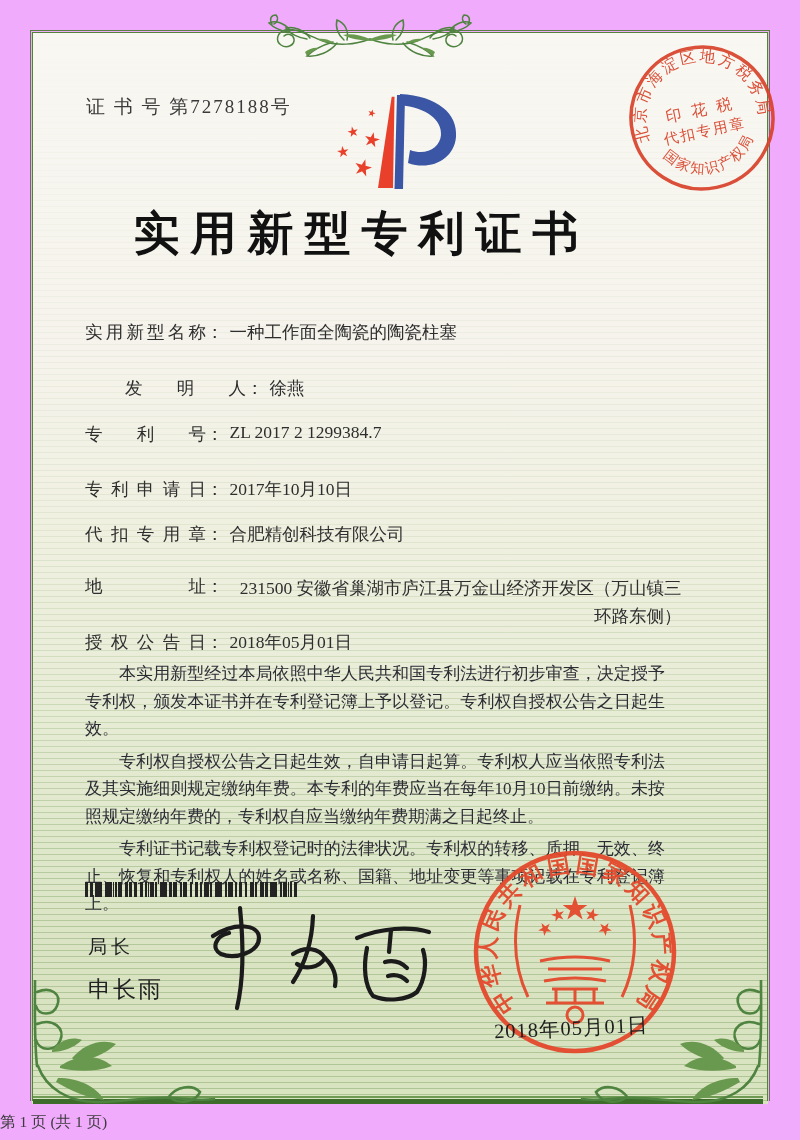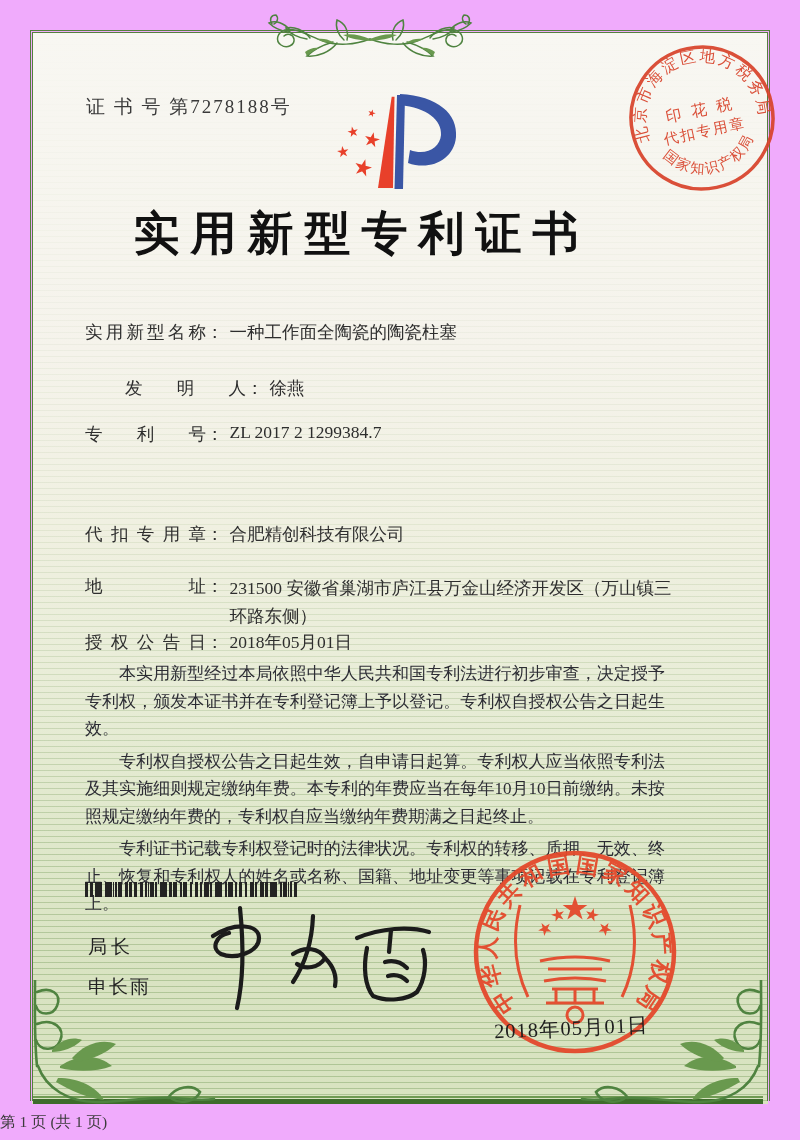--- a/index.html
+++ b/index.html
@@ -34,35 +34,35 @@
       rgba(0,0,0,0) 3px,#3e6c2c 3px,#3e6c2c 8px);
   }
   .abs{position:absolute;}
   .cert-no{left:86px; top:94px; font-size:19px; letter-spacing:2px; color:#3a3a3a;}
   .title{left:0; top:203px; width:723px; margin:0; text-align:center;
     font-size:46px; font-weight:700; letter-spacing:11px; color:#111;}
   .row{left:85px; width:640px; font-size:17.5px; white-space:nowrap;}
   .flabel{display:inline-block; width:121px; text-align:justify; text-align-last:justify;
     vertical-align:top;}
   .colon{vertical-align:top;}
-  .fval{margin-left:6px; vertical-align:top;}
+  .fval{margin-left:6px; vertical-align:top;text-align:right;}
   .addr .fval{display:inline-block; max-width:452px; white-space:normal; line-height:28px;}
   .grant-no{position:absolute; left:368px; top:0; white-space:nowrap;}
   .paras{left:85px; top:660px; width:580px; font-size:17px; line-height:27.5px;
     text-align:justify; color:#2c2c34;}
   .paras p{margin:0 0 5px 0; text-indent:2em;}
   .barcode{
     left:85px; top:882px; width:212px; height:15px;
     background:
       repeating-linear-gradient(90deg,#232323 0 2px,rgba(0,0,0,0) 2px 5px),
       repeating-linear-gradient(90deg,#232323 0 3px,rgba(0,0,0,0) 3px 11px),
       repeating-linear-gradient(90deg,#232323 0 1px,rgba(0,0,0,0) 1px 7px);
   }
   .signer-title{left:88px; top:934px; font-size:19px; color:#222; letter-spacing:4px;}
-  .signer-name{left:88px; top:974px; font-size:19px; color:#222; letter-spacing:2px;}
+  .signer-name{left:88px; top:974px; font-size:23px; color:#222; letter-spacing:2px;}
   .signature{left:185px; top:902px;}
   .stamp{left:626px; top:42px; width:152px; height:152px; transform:rotate(-12deg); opacity:.92;}
   .gov-seal{left:468px; top:845px; width:214px; height:214px; opacity:.95;}
   .seal-date{left:494px; top:1014px; font-size:20.5px; color:#1d1d1d;
     transform:rotate(-2.5deg); letter-spacing:1px;}
   .footer{left:0; top:1112px; width:800px; text-align:left; font-size:15.5px; color:#3b3b3b;}
   .top-flourish{left:262px; top:10px;}
   .corner-left{left:26px; top:980px;}
   .corner-right{left:580px; top:980px; transform:scaleX(-1);}
 </style>
@@ -157,20 +157,23 @@
 
   <div class="abs row" style="top:320px;">
     <span class="flabel">实用新型名称</span><span class="colon">：</span><span class="fval">一种工作面全陶瓷的陶瓷柱塞</span>
   </div>
   <div class="abs row" style="top:376px;margin-left:40px;">
     <span class="flabel">发明人</span><span class="colon">：</span><span class="fval">徐燕</span>
   </div>
   <div class="abs row" style="top:422px;">
     <span class="flabel">专利号</span><span class="colon">：</span><span class="fval">ZL 2017 2 1299384.7</span>
   </div>
+  <div class="abs row" style="top:477px;">
+    <span class="flabel">专利申请日</span><span class="colon">：</span><span class="fval">2017年10月10日</span>
+  </div>
   <div class="abs row" style="top:522px;">
     <span class="flabel">代扣专用章</span><span class="colon">：</span><span class="fval">合肥精创科技有限公司</span>
   </div>
   <div class="abs row addr" style="top:574px;">
     <span class="flabel">地址</span><span class="colon">：</span><span class="fval">231500 安徽省巢湖市庐江县万金山经济开发区（万山镇三环路东侧）</span>
   </div>
   <div class="abs row" style="top:630px;">
     <span class="flabel">授权公告日</span><span class="colon">：</span><span class="fval">2018年05月01日</span>
   </div>
 

